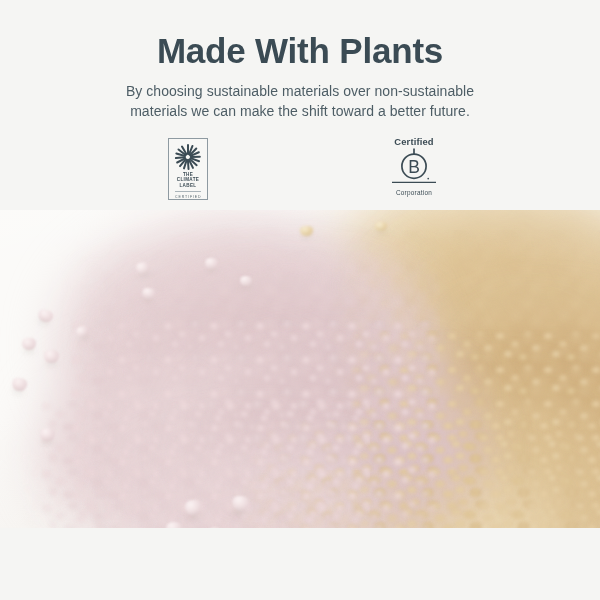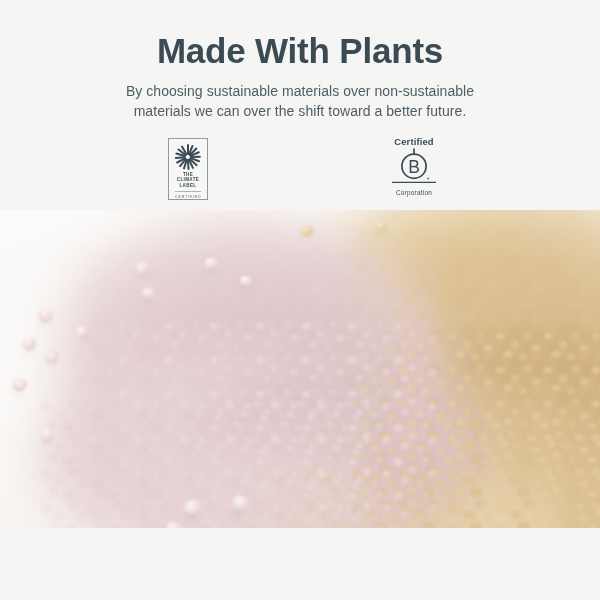--- a/index.html
+++ b/index.html
@@ -191,21 +191,21 @@
 
     <div class="vig"></div>
   </div>
 
   <div class="topfade"></div>
 
   <div class="header">
     <h1 class="title">Made With Plants</h1>
     <p class="subtitle">
       <span>By choosing sustainable materials over non-sustainable</span>
-      <span>materials we can over the shift toward a better future.</span>
+      <span>materials we can make the shift toward a better future.</span>
     </p>
   </div>
 
   <div class="badges">
 
     <div class="climate">
       <div class="sun">
         <i style="transform:rotate(0deg)   translateY(-13px);"></i>
         <i style="transform:rotate(22deg)  translateY(-13px);"></i>
         <i style="transform:rotate(44deg)  translateY(-13px);"></i>

